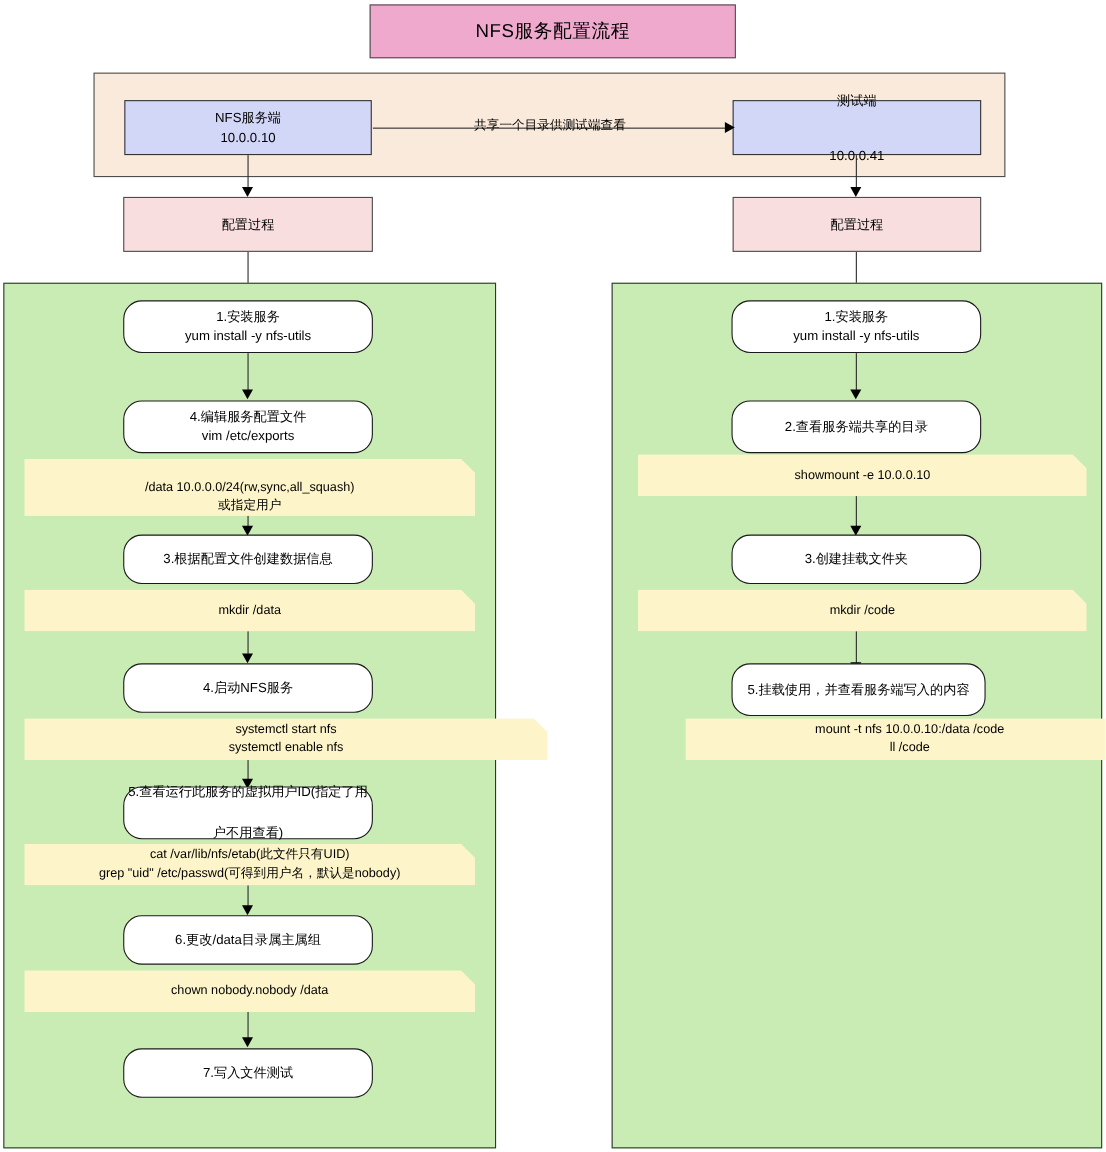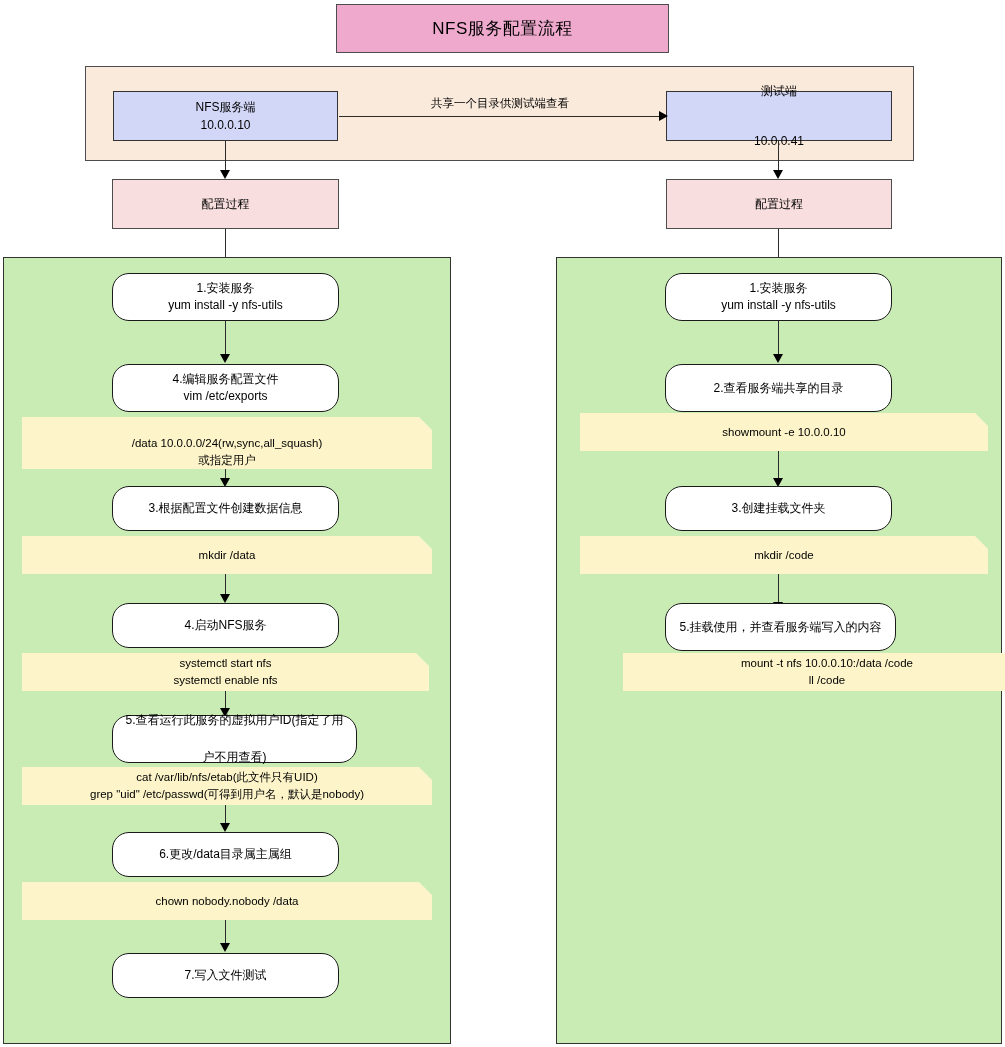--- a/index.html
+++ b/index.html
@@ -129,21 +129,21 @@
   <span>10.0.0.10</span>
 </div>
 
 <div class="abs host-box" id="host-client">
   <span>测试端</span>
   <span>10.0.0.41</span>
 </div>
 
 <div class="abs hline" style="left:339px; top:116px; width:322px;"></div>
 <div class="abs arrowhead-right" style="left:659px; top:111px;"></div>
-<div class="abs edge-label" style="left:400px; top:96px; width:200px;">共享一个目录供测试端查看</div>
+<div class="abs edge-label" style="left:400px; top:106px; width:200px;">共享一个目录供测试端查看</div>
 
 <div class="abs vline" style="left:225px; top:141px; height:30px;"></div>
 <div class="abs arrowhead-down" style="left:220px; top:170px;"></div>
 
 <div class="abs vline" style="left:778px; top:141px; height:30px;"></div>
 <div class="abs arrowhead-down" style="left:773px; top:170px;"></div>
 
 <div class="abs phase-box" id="phase-left">
   <span>配置过程</span>
 </div>
@@ -185,28 +185,28 @@
 <div class="abs note" style="left:22px; top:536px; width:410px; height:38px;">
   <span class="nb">mkdir /data</span>
 </div>
 <div class="abs vline" style="left:225px; top:574px; height:24px;"></div>
 <div class="abs arrowhead-down" style="left:220px; top:594px;"></div>
 
 <div class="abs step" style="left:112px; top:603px; width:227px; height:45px;">
   <span class="nb">4.启动NFS服务</span>
 </div>
 
-<div class="abs note" style="left:22px; top:653px; width:407px; height:38px;align-items:center;">
+<div class="abs note" style="left:22px; top:653px; width:476px; height:38px;align-items:center;">
   <span class="nb">systemctl start nfs</span>
   <span class="nb">systemctl enable nfs</span>
 </div>
 <div class="abs vline" style="left:225px; top:691px; height:22px;"></div>
 <div class="abs arrowhead-down" style="left:220px; top:708px;"></div>
 
-<div class="abs step" style="left:112px; top:715px; width:245px; height:48px;gap:20px;">
+<div class="abs step" style="left:112px; top:715px; width:227px; height:48px;gap:20px;">
   <span class="nb">5.查看运行此服务的虚拟用户ID(指定了用</span>
   <span class="nb">户不用查看)</span>
 </div>
 
 <div class="abs note" style="left:22px; top:767px; width:410px; height:38px;">
   <span class="nb">cat /var/lib/nfs/etab(此文件只有UID)</span>
   <span class="nb">grep "uid" /etc/passwd(可得到用户名，默认是nobody)</span>
 </div>
 <div class="abs vline" style="left:225px; top:805px; height:23px;"></div>
 <div class="abs arrowhead-down" style="left:220px; top:823px;"></div>

